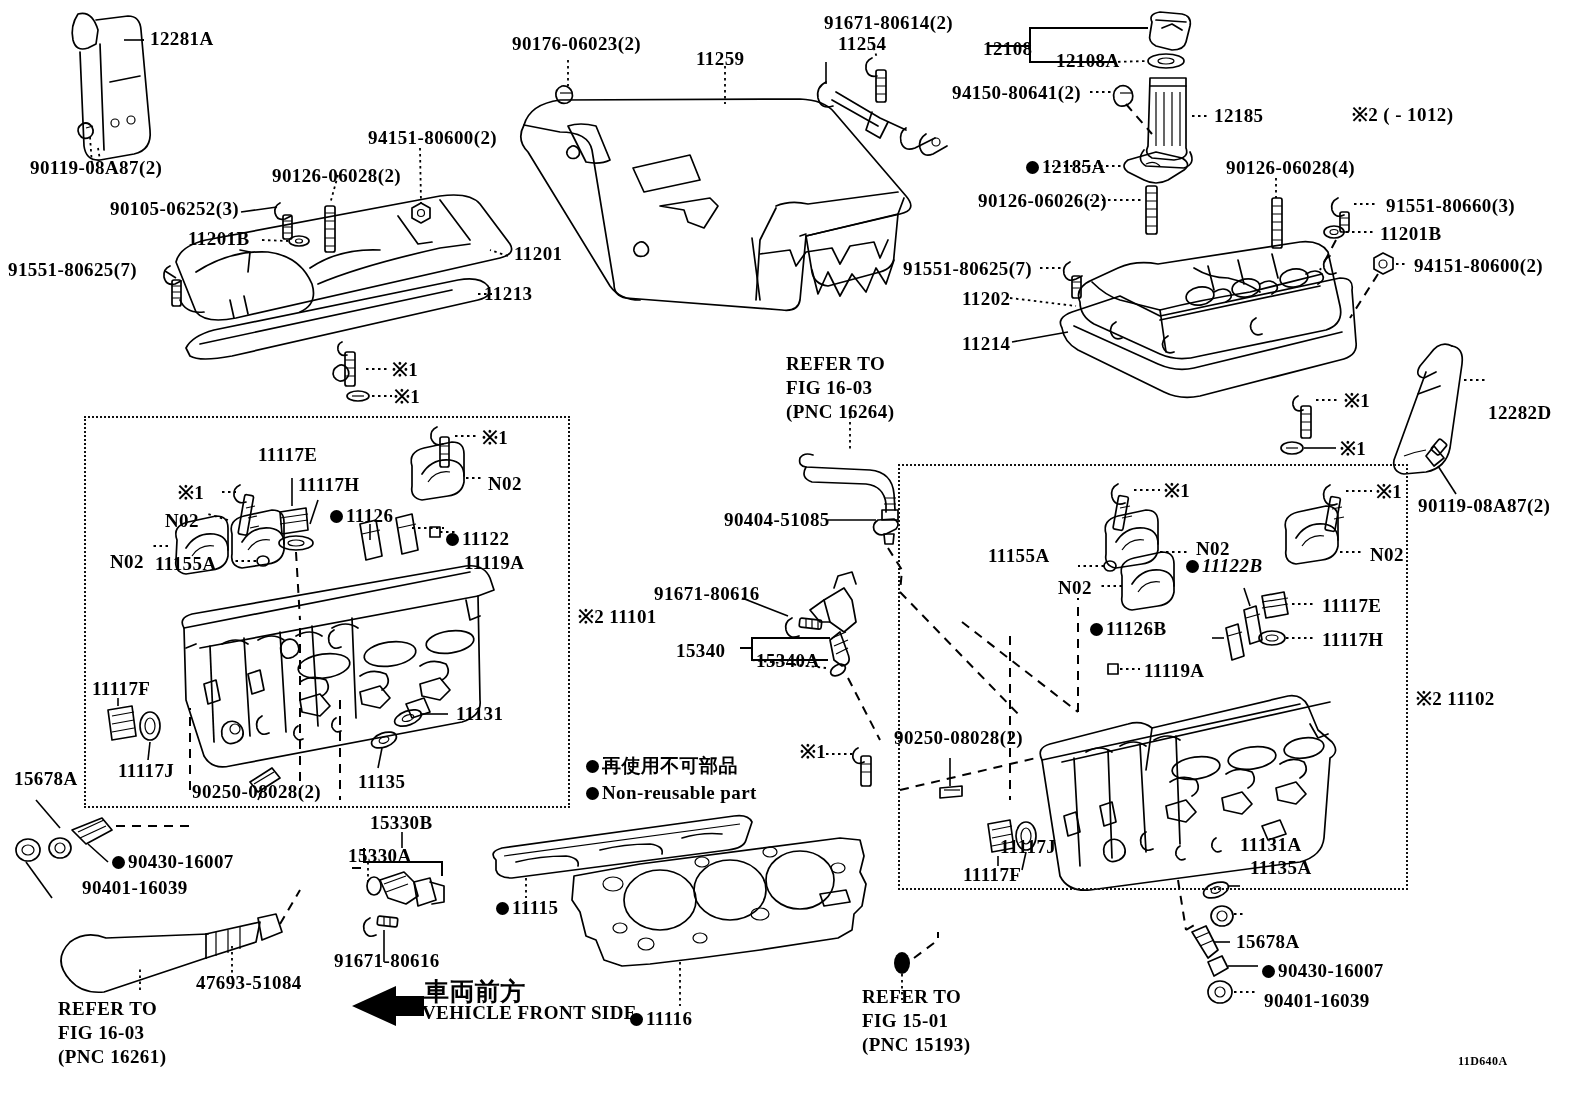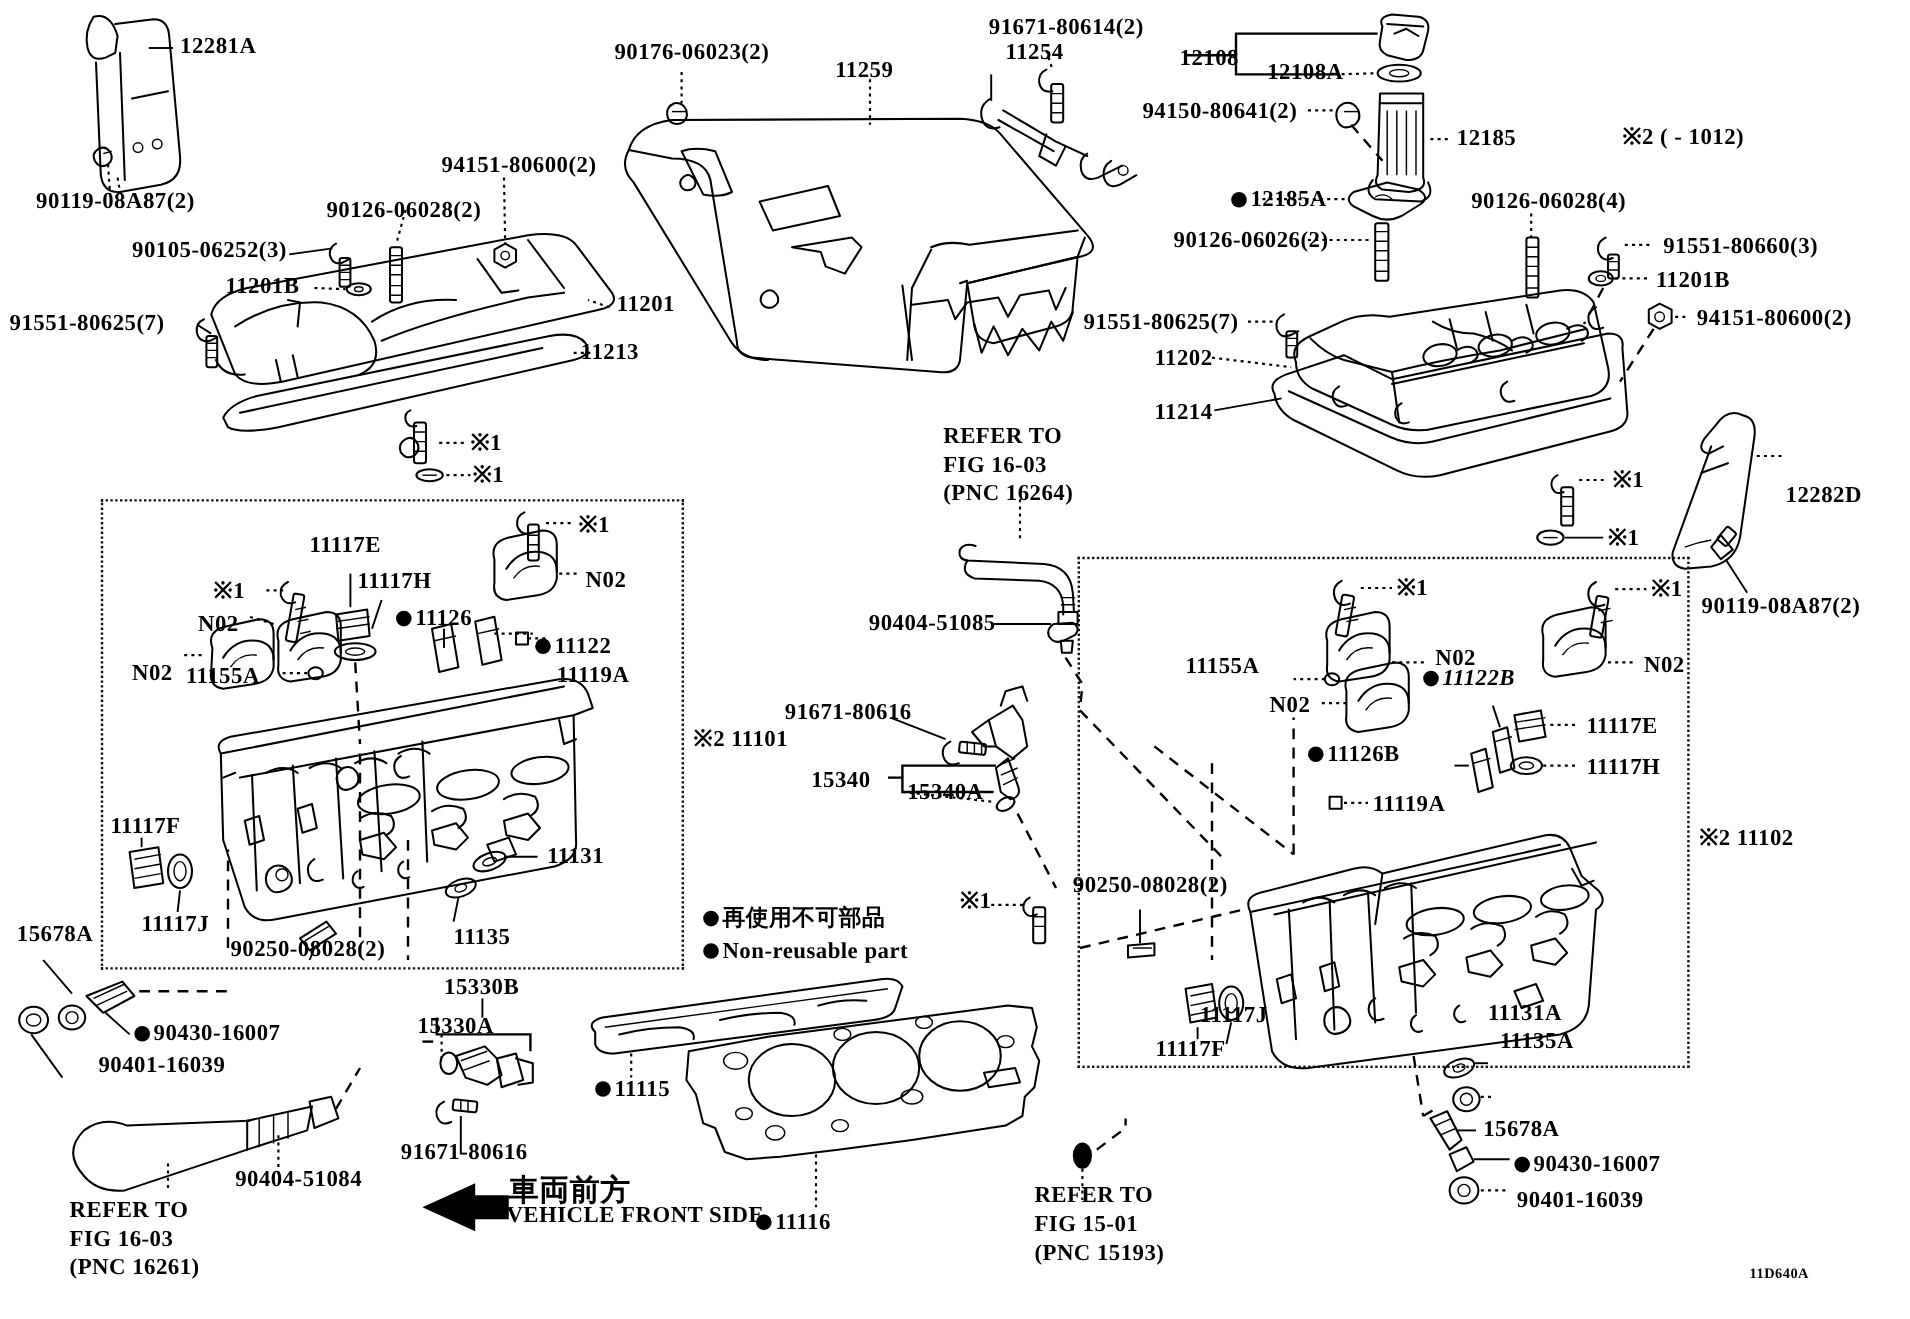--- a/index.html
+++ b/index.html
@@ -648,21 +648,21 @@
   <div class="lbl" style="left:464px;top:552px;">11119A</div>
   <div class="lbl" style="left:155px;top:553px;">11155A</div>
   <div class="lbl" style="left:110px;top:551px;">N02</div>
   <div class="lbl" style="left:165px;top:510px;">N02</div>
   <div class="lbl" style="left:488px;top:473px;">N02</div>
   <div class="lbl" style="left:178px;top:482px;">※1</div>
   <div class="lbl" style="left:482px;top:427px;">※1</div>
   <div class="lbl" style="left:92px;top:678px;">11117F</div>
   <div class="lbl" style="left:118px;top:760px;">11117J</div>
   <div class="lbl" style="left:456px;top:703px;">11131</div>
-  <div class="lbl" style="left:358px;top:771px;margin-left:20px;">11135</div>
+  <div class="lbl" style="left:358px;top:771px;">11135</div>
   <div class="lbl" style="left:192px;top:781px;">90250-08028(2)</div>
 
   <div class="lbl" style="left:1164px;top:480px;">※1</div>
   <div class="lbl" style="left:1376px;top:481px;">※1</div>
   <div class="lbl" style="left:988px;top:545px;">11155A</div>
   <div class="lbl" style="left:1196px;top:538px;">N02</div>
   <div class="lbl" style="left:1058px;top:577px;">N02</div>
   <div class="lbl" style="left:1370px;top:544px;">N02</div>
   <div class="lbl dot" style="left:1186px;top:555px;font-style:italic;">11122B</div>
   <div class="lbl dot" style="left:1090px;top:618px;">11126B</div>
@@ -672,21 +672,21 @@
   <div class="lbl" style="left:894px;top:727px;">90250-08028(2)</div>
   <div class="lbl" style="left:800px;top:741px;">※1</div>
   <div class="lbl" style="left:963px;top:864px;">11117F</div>
   <div class="lbl" style="left:1000px;top:836px;">11117J</div>
   <div class="lbl" style="left:1240px;top:834px;">11131A</div>
   <div class="lbl" style="left:1250px;top:857px;">11135A</div>
 
   <div class="lbl" style="left:14px;top:768px;">15678A</div>
   <div class="lbl dot" style="left:112px;top:851px;">90430-16007</div>
   <div class="lbl" style="left:82px;top:877px;">90401-16039</div>
-  <div class="lbl" style="left:196px;top:972px;">90404-51084</div>
+  <div class="lbl" style="left:196px;top:972px;">47693-51084</div>
   <div class="lbl multi" style="left:58px;top:997px;">REFER TO
 FIG 16-03
 (PNC 16261)</div>
 
   <div class="lbl" style="left:370px;top:812px;">15330B</div>
   <div class="lbl" style="left:348px;top:845px;">15330A</div>
   <div class="lbl" style="left:334px;top:950px;">91671-80616</div>
   <div class="lbl dot" style="left:496px;top:897px;">11115</div>
   <div class="lbl dot" style="left:630px;top:1008px;">11116</div>
   <div class="lbl jp" style="left:424px;top:977px;font-size:25px;">車両前方</div>

